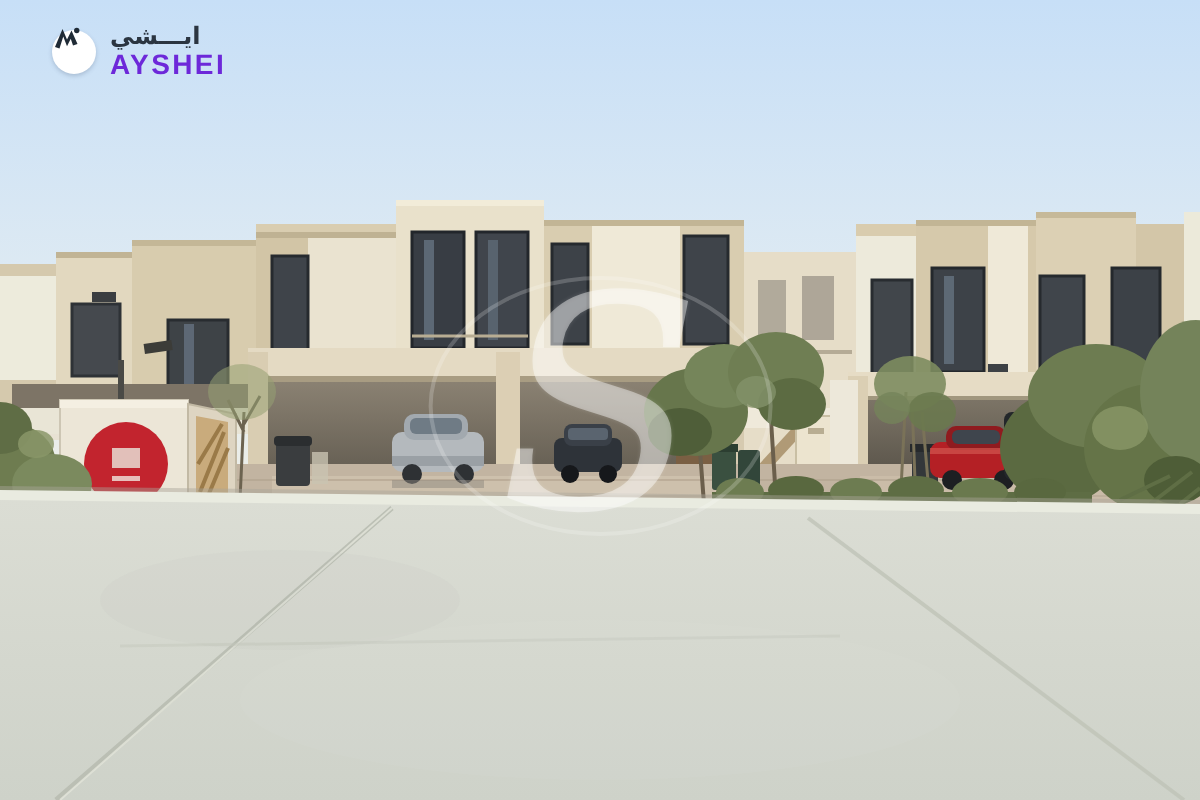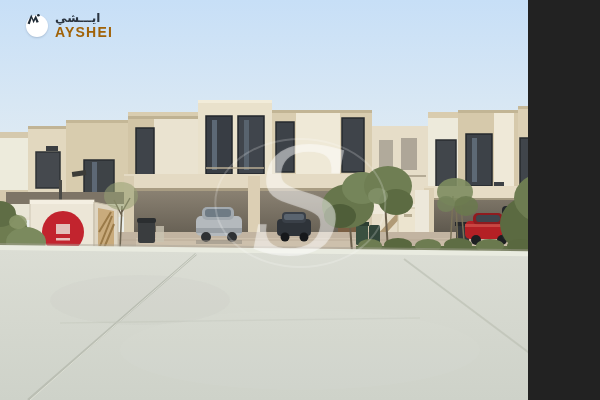--- a/index.html
+++ b/index.html
@@ -1,27 +1,27 @@
 <!DOCTYPE html>
 <html><head>
 <meta charset="utf-8">
 <style>
   html,body{margin:0;padding:0;background:#222;}
-  .stage{position:relative;width:528px;height:400px;overflow:hidden;
+  .stage{position:relative;width:600px;height:400px;overflow:hidden;
          font-family:"Liberation Sans",sans-serif;background:#dce9f5;}
   .stage svg{position:absolute;left:0;top:0;display:block;}
   
   .logo{position:absolute;left:26px;top:12px;display:flex;align-items:center;gap:7px;z-index:30;}
   .logo-badge{width:22px;height:22px;border-radius:50%;background:#ffffff;
               box-shadow:0 1px 2px rgba(60,80,110,.25);display:flex;align-items:center;justify-content:center;}
   .logo-texts{display:flex;flex-direction:column;line-height:1.05;}
   .logo-arabic{font-family:"DejaVu Sans",sans-serif;font-size:12px;font-weight:bold;
                color:#2b3541;direction:rtl;text-align:left;letter-spacing:.5px;}
   .logo-latin{font-family:"Liberation Sans",sans-serif;font-size:14px;font-weight:bold;
-              color:#a16207;letter-spacing:1.2px;}
+              color:#6d28d9;letter-spacing:1.2px;}
   
   .center-mark{position:absolute;left:300px;top:203px;transform:translate(-50%,-50%);
                z-index:25;pointer-events:none;}
   .center-ring{position:absolute;left:50%;top:50%;transform:translate(-50%,-50%);
                width:168px;height:126px;border:2px solid rgba(255,255,255,.20);border-radius:50%;}
   .center-s{position:relative;font-family:"DejaVu Serif",serif;font-style:italic;
             font-size:148px;line-height:1;color:rgba(255,255,255,.42);
             text-shadow:0 0 2px rgba(255,255,255,.15);}
 </style>
 </head>

